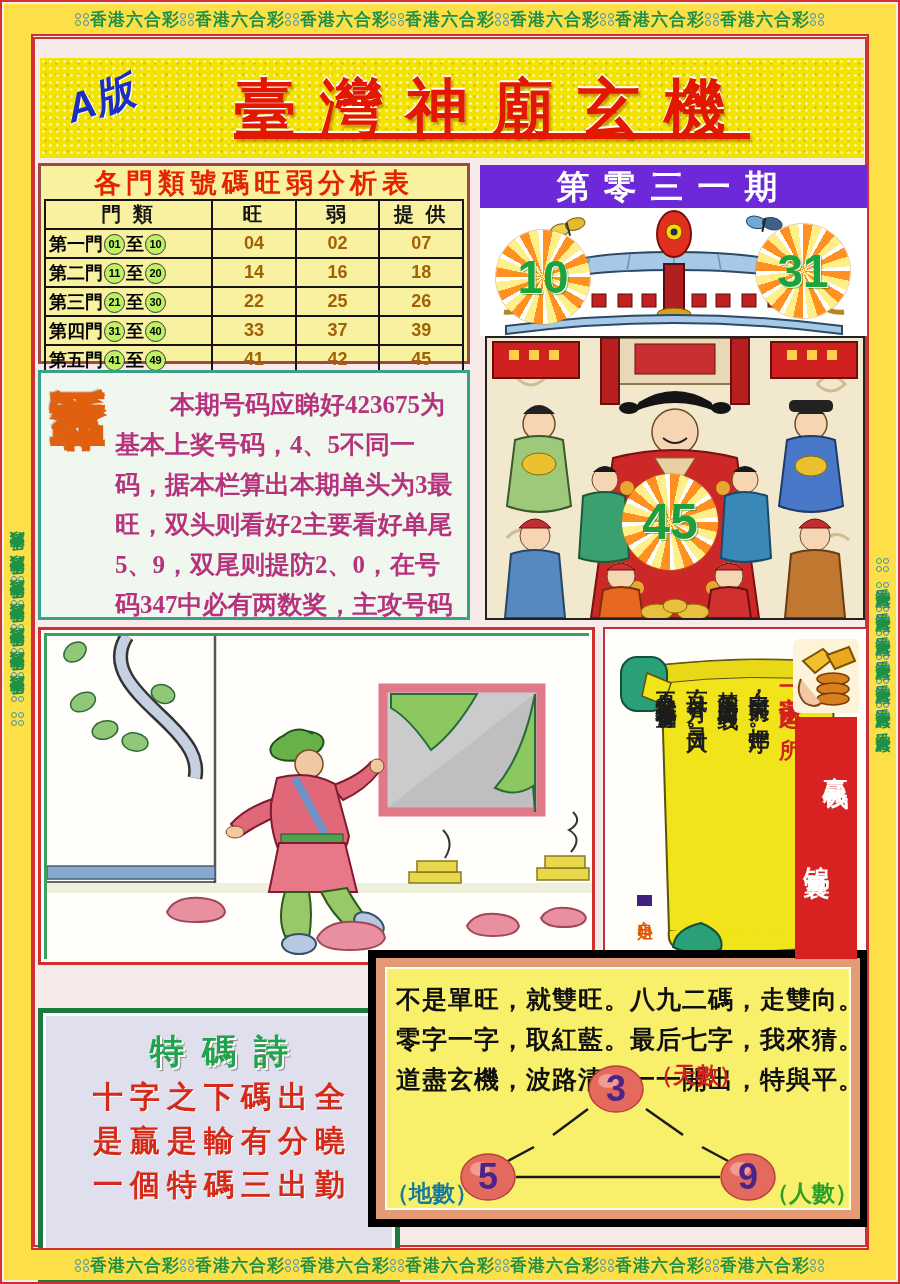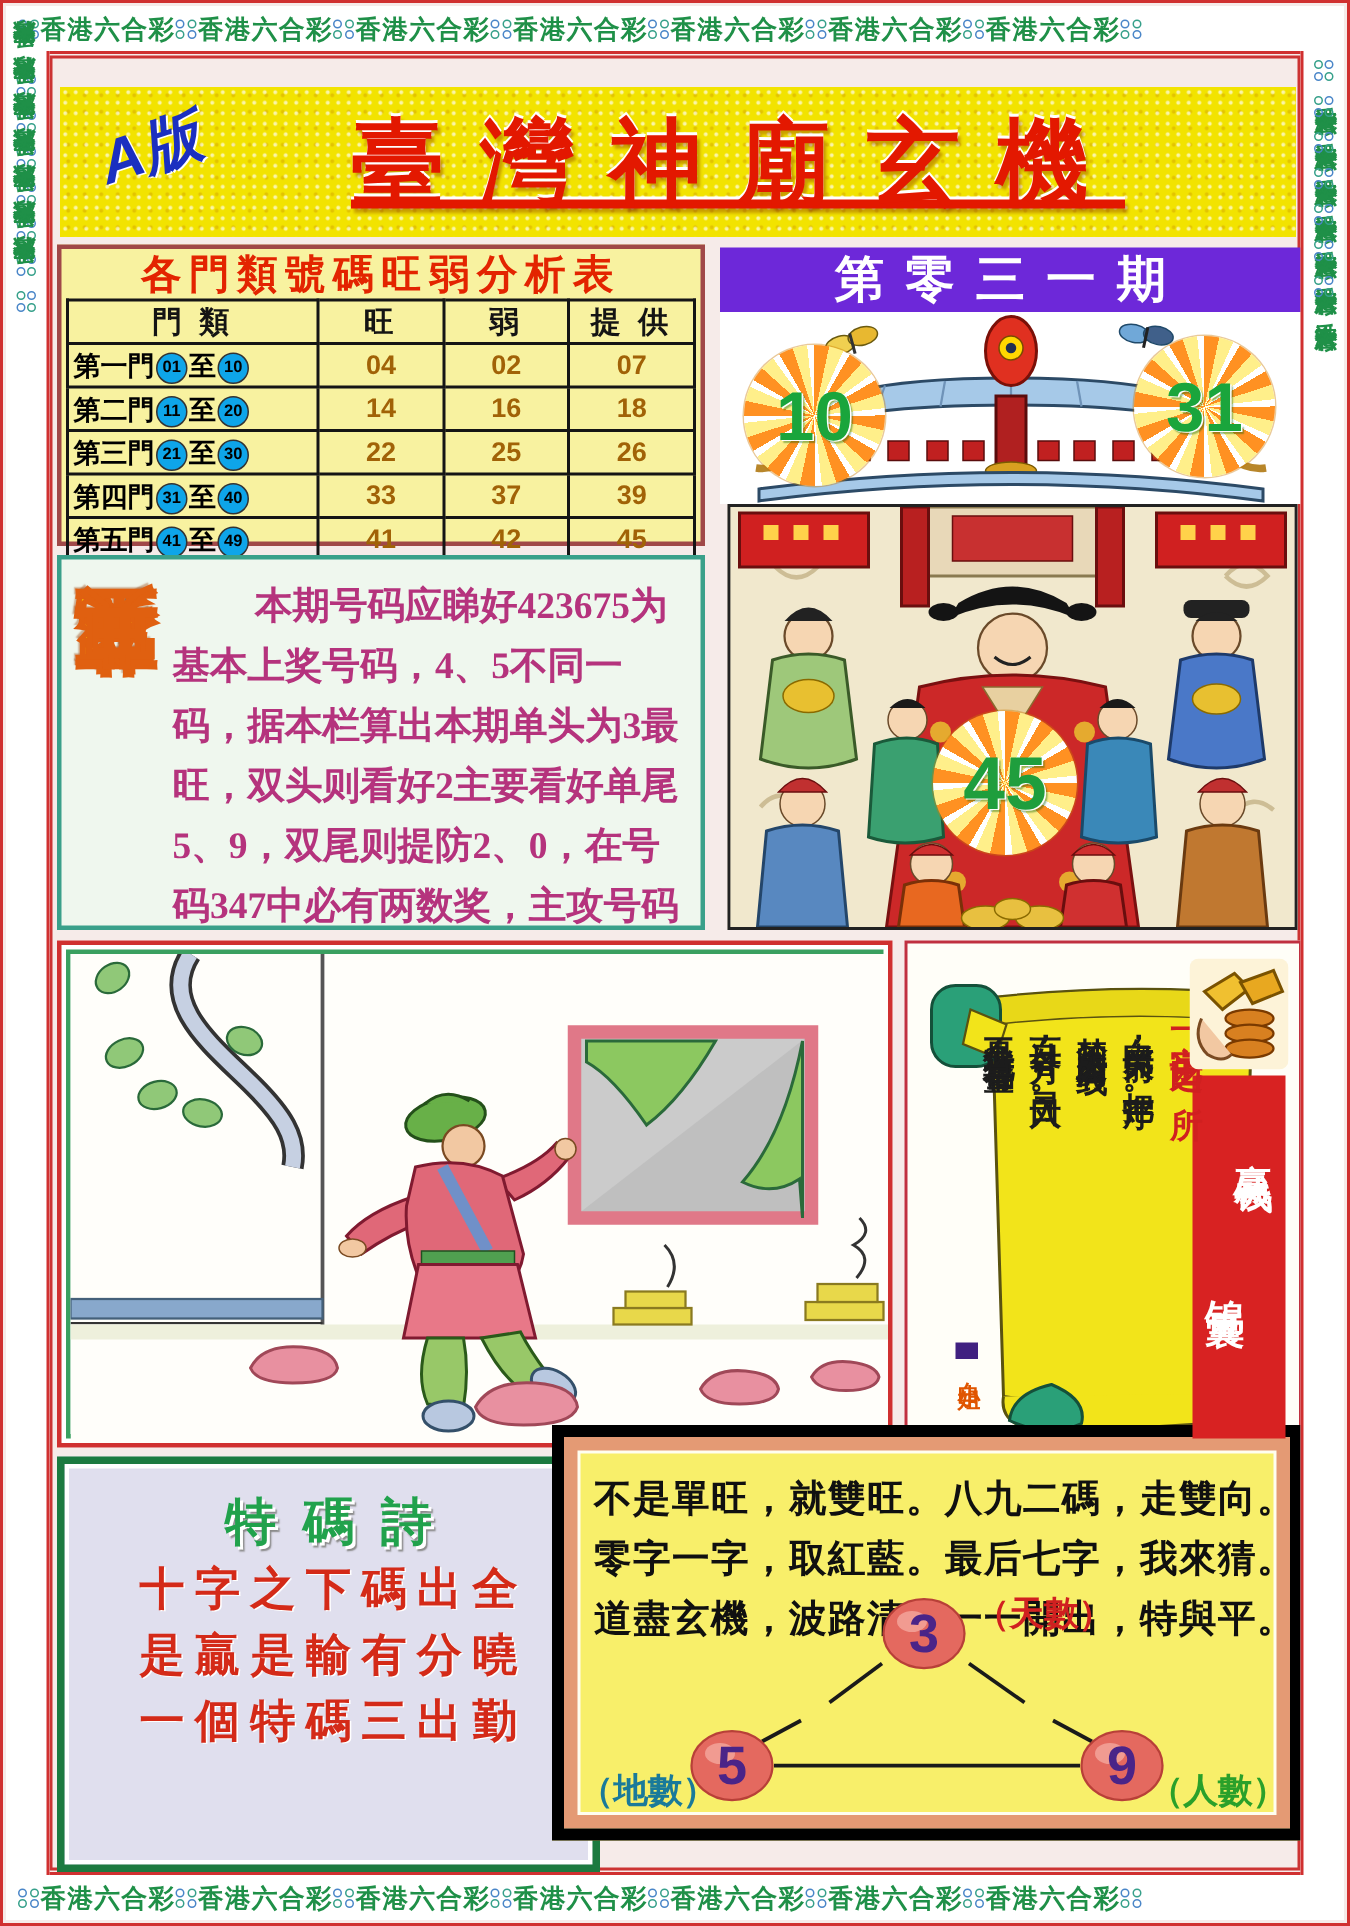--- a/index.html
+++ b/index.html
@@ -1,18 +1,18 @@
 <!DOCTYPE html>
 <html><head>
 <meta charset="utf-8">
 <style>
   html,body{margin:0;padding:0;background:#fff;}
   .page{position:relative;width:900px;height:1284px;background:#f6ebe9;border:2px solid #d03030;box-sizing:border-box;overflow:hidden;font-family:"Liberation Sans",sans-serif;}
   
-  .strip{position:absolute;background:#ffffff;display:flex;align-items:center;justify-content:flex-start;z-index:5;}
+  .strip{position:absolute;background:#fde047;display:flex;align-items:center;justify-content:center;z-index:5;}
   .strip-top{left:2px;top:2px;right:2px;height:30px;border-bottom:2px solid #d03030;padding:0 8px;}
   .strip-bottom{left:2px;bottom:2px;right:2px;height:30px;border-top:2px solid #d03030;padding:0 8px;}
   .strip-left{left:2px;top:32px;bottom:32px;width:27px;flex-direction:column;border-right:2px solid #d03030;padding:6px 0;}
   .strip-right{right:2px;top:32px;bottom:32px;width:27px;flex-direction:column;border-left:2px solid #d03030;padding:6px 0;}
   .brand{font-weight:bold;color:#1f9048;font-size:17px;letter-spacing:1px;white-space:nowrap;}
   .vunit{writing-mode:vertical-rl;display:flex;align-items:center;gap:4px;}
   .vunit .brand{font-size:15px;}
   .strip-left .vunit{transform:rotate(180deg);}
   .dots{display:inline-grid;grid-template-columns:7px 7px;grid-gap:1px;vertical-align:middle;}
   .dots i{width:6px;height:6px;border:1.6px solid #4a86c8;border-radius:50%;box-sizing:border-box;display:block;}
@@ -26,21 +26,21 @@
   .main-title{font-size:62px;font-weight:bold;color:#e31800;letter-spacing:24px;padding-left:80px;font-family:"Liberation Serif",serif;text-shadow:0 -2px 0 #ffffff,2px 3px 2px rgba(120,30,0,.35);white-space:nowrap;text-decoration:underline;}
   
   .table-block{position:absolute;left:36px;top:161px;width:432px;height:201px;background:#f8f2a0;border:3px solid #a04848;box-sizing:border-box;padding:1px 3px;}
   .table-title{text-align:center;color:#e32400;font-weight:bold;font-size:27px;letter-spacing:5px;height:32px;line-height:32px;font-family:"Liberation Serif",serif;}
   .an-table{width:100%;border-collapse:collapse;table-layout:fixed;}
   .an-table th,.an-table td{border:2px solid #151515;text-align:center;padding:0;}
   .an-table th{font-size:20px;color:#141414;height:26px;letter-spacing:3px;}
   .an-table td.gate{font-size:18px;font-weight:bold;text-align:left;padding-left:3px;height:27px;white-space:nowrap;}
   .an-table td.num{color:#a16207;font-size:18px;font-weight:bold;}
   .an-table col.c1{width:40%;} .an-table col.c2,.an-table col.c3,.an-table col.c4{width:20%;}
-  .circ{display:inline-block;width:19px;height:19px;border:1.5px solid #333;border-radius:50%;font-size:11px;line-height:19px;text-align:center;font-weight:bold;margin:0 1px;vertical-align:2px;background:#0ea5e9;}
+  .circ{display:inline-block;width:19px;height:19px;border:1.5px solid #333;border-radius:50%;font-size:11px;line-height:19px;text-align:center;font-weight:bold;margin:0 1px;vertical-align:2px;background:#bef264;}
   
   .period-banner{position:absolute;left:478px;top:163px;width:388px;height:43px;background:#6d28d9;color:#fff;font-size:33px;font-weight:bold;letter-spacing:14px;text-align:center;line-height:44px;font-family:"Liberation Serif",serif;}
   .illus-top{position:absolute;left:478px;top:206px;width:388px;height:128px;background:#fff;}
   .pinwheel{position:absolute;border-radius:50%;display:flex;align-items:center;justify-content:center;
     background:repeating-conic-gradient(#ff9122 0 12deg,#ffef8a 12deg 24deg,#ffffff 24deg 30deg);box-shadow:0 0 0 1px rgba(200,120,0,.4);z-index:6;}
   .pinwheel span{font-weight:bold;color:#1aa53c;text-shadow:1px 1px 0 #fff,2px 2px 1px rgba(0,90,0,.4);}
   .pw-left{left:16px;top:22px;width:94px;height:94px;} .pw-left span{font-size:46px;}
   .pw-right{left:276px;top:16px;width:94px;height:94px;} .pw-right span{font-size:46px;}
   .painting{position:absolute;left:483px;top:334px;width:380px;height:284px;border:2px solid #222;background:#f1e8cd;box-sizing:border-box;}
   .pw-center{left:135px;top:136px;width:96px;height:96px;} .pw-center span{font-size:50px;color:#1f9e3d;}
@@ -56,21 +56,21 @@
   .scroll-text .col{margin:0 3px;}
   .scroll-text .heading{color:#d02020;font-size:22px;letter-spacing:4px;}
   .signature{position:absolute;left:30px;top:266px;display:flex;flex-direction:column;align-items:center;z-index:3;}
   .sig-square{width:15px;height:11px;background:#402080;margin-bottom:3px;}
   .sig-name{writing-mode:vertical-rl;color:#e05500;font-weight:bold;font-size:15px;letter-spacing:2px;}
   .ingots{position:absolute;right:7px;top:10px;width:66px;height:74px;z-index:3;}
   .money-banner{position:absolute;right:9px;top:88px;width:62px;height:242px;background:#d82222;z-index:2;}
   .money-banner span{position:absolute;writing-mode:vertical-rl;color:#fff;font-weight:bold;font-size:26px;letter-spacing:8px;font-family:"Liberation Serif",serif;}
   .mb-1{right:4px;top:38px;} .mb-2{left:4px;top:128px;}
   
-  .poem-block{position:absolute;left:36px;top:969px;width:362px;height:277px;background:#e0dfee;border:5px solid #1c7a40;box-sizing:border-box;box-shadow:inset 0 0 0 3px #fff;text-align:center;}
+  .poem-block{position:absolute;left:36px;top:1006px;width:362px;height:277px;background:#e0dfee;border:5px solid #1c7a40;box-sizing:border-box;box-shadow:inset 0 0 0 3px #fff;text-align:center;}
   .poem-title{margin-top:16px;font-size:34px;color:#21a24c;font-weight:bold;letter-spacing:18px;padding-left:18px;font-family:"Liberation Serif",serif;text-shadow:2px 2px 0 #fff,3px 3px 1px #8a8a8a;}
   .poem-line{height:44px;line-height:44px;font-size:30px;color:#d42a18;font-weight:bold;letter-spacing:7px;padding-left:7px;font-family:"Liberation Serif",serif;text-shadow:1px 1px 0 #fff;}
   .poem-line:first-of-type{margin-top:10px;}
   .bottom-right{position:absolute;left:366px;top:948px;width:500px;height:277px;border:8px solid #000000;background:#f8ef6a;box-sizing:border-box;box-shadow:inset 0 0 0 9px #e49a74,inset 0 0 0 11px #fffef0;}
   .br-lines{padding:21px 18px 0 20px;}
   .br-line{font-size:25px;font-weight:bold;color:#101010;line-height:40px;letter-spacing:1px;white-space:nowrap;}
   .diagram{position:absolute;left:12px;bottom:12px;width:474px;height:146px;}
 </style>
 </head>
 <body>

